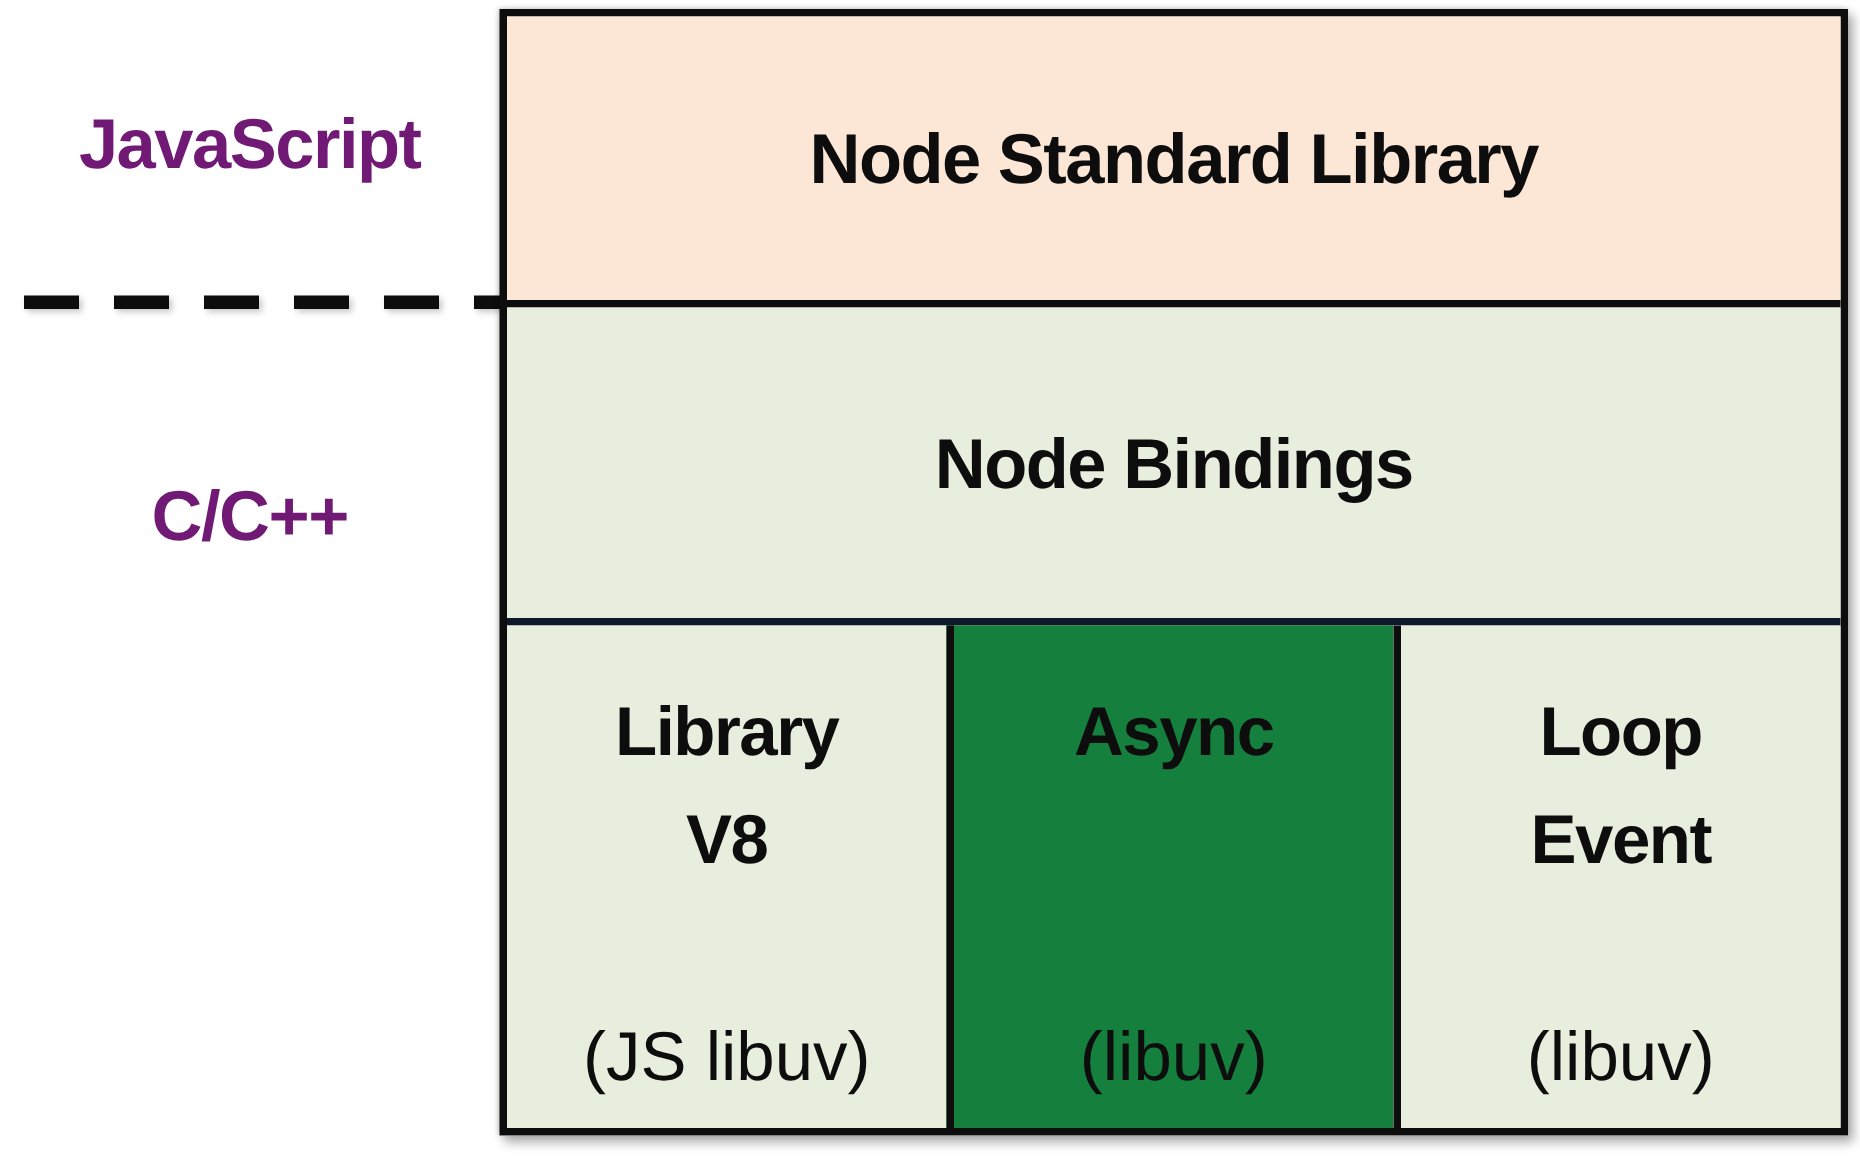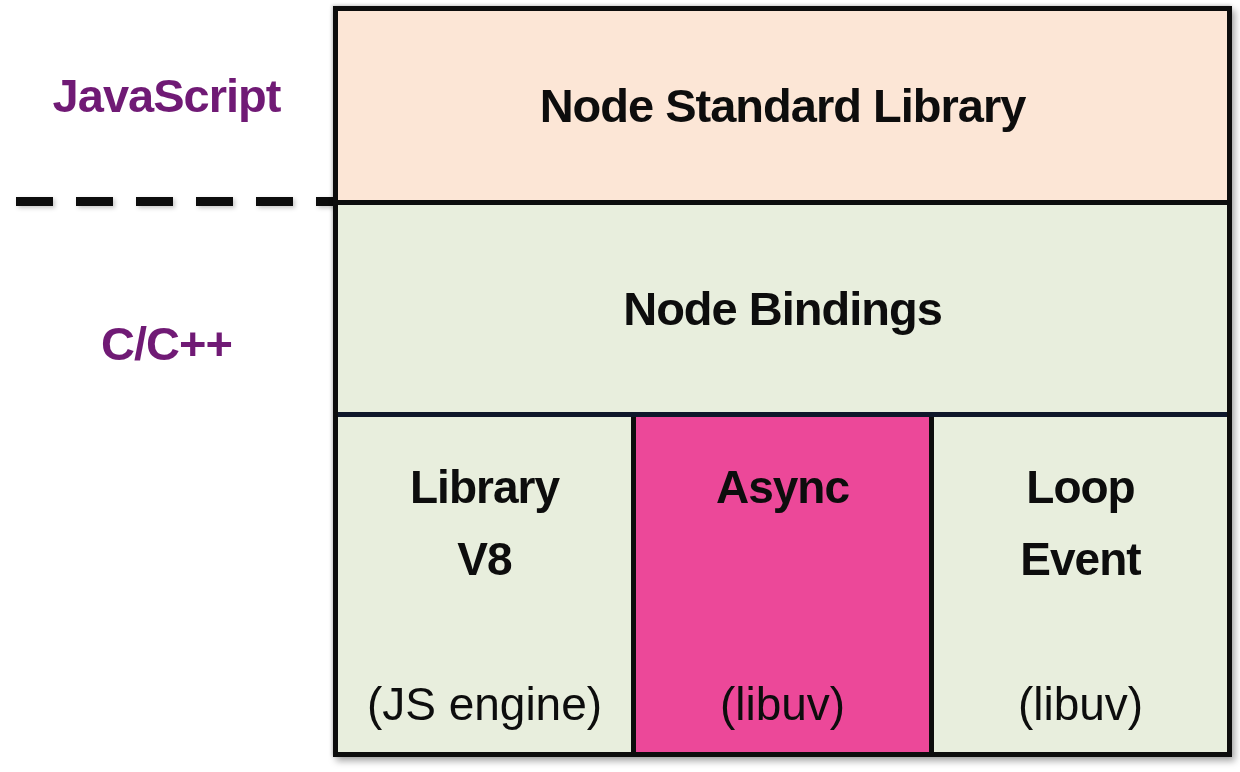--- a/index.html
+++ b/index.html
@@ -138,24 +138,24 @@
       <span class="title">Node Bindings</span>
     </div>
 
     <div class="runtime-row">
 
       <div class="runtime-cell" style="background: rgb(232, 238, 221);">
         <div class="runtime-title">
           <div>Library</div>
           <div>V8</div>
         </div>
-        <div class="runtime-subtitle">(JS engine)</div>
+        <div class="runtime-subtitle">(JS libuv)</div>
       </div>
 
-      <div class="runtime-cell" style="background: #ec4899;">
+      <div class="runtime-cell" style="background: #15803d;">
         <div class="runtime-title">
           <div>Async</div>
         </div>
         <div class="runtime-subtitle">(libuv)</div>
       </div>
 
       <div class="runtime-cell" style="background: rgb(232, 238, 221);">
         <div class="runtime-title">
           <div>Loop</div>
           <div>Event</div>

